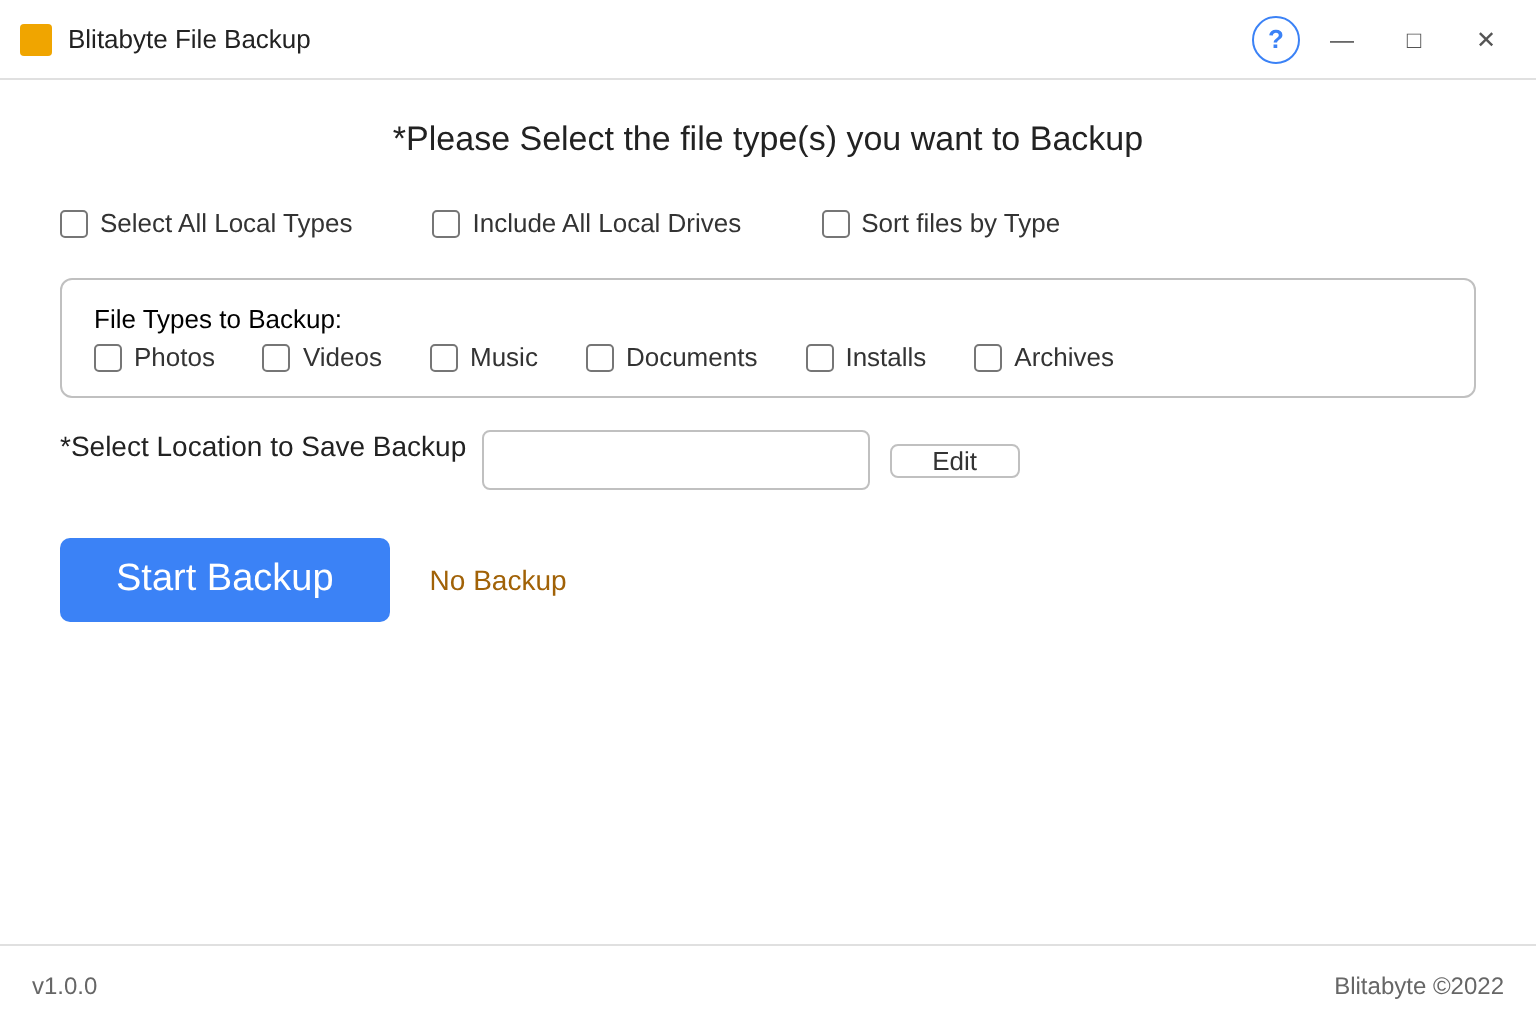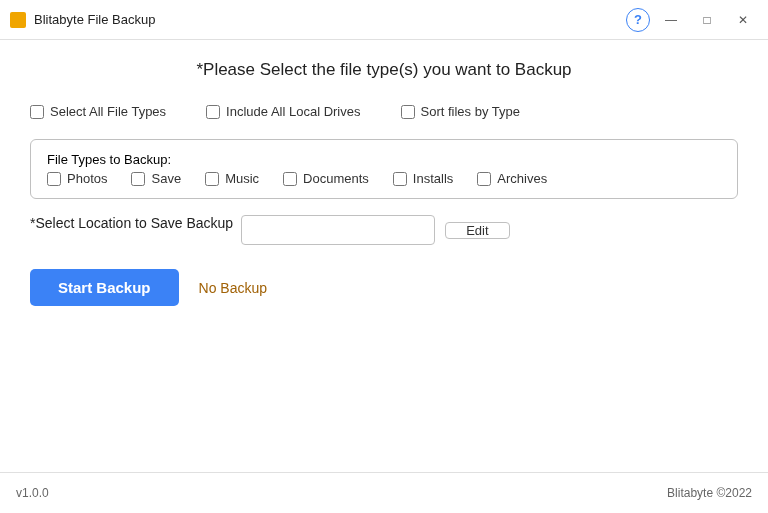--- a/index.html
+++ b/index.html
@@ -161,22 +161,22 @@
       gap: 20px;
       margin-top: 8px;
     }
 
     .start-backup-btn {
       background: #3b82f6;
       color: white;
       border: none;
       border-radius: 5px;
       padding: 10px 28px;
-      font-size: 15px;
-      font-weight: 700;
+      font-size: 19px;
+      font-weight: 400;
       cursor: pointer;
     }
 
     .no-backup-text {
       font-size: 14px;
       color: #a16207;
     }
 
     .footer {
       background: #ffffff;
@@ -229,42 +229,42 @@
   </div>
 </div>
 
 <div class="main-content">
 
   <div class="page-title">*Please Select the file type(s) you want to Backup</div>
 
   <div class="top-checkboxes">
     <label class="checkbox-label">
       <input type="checkbox" style="">
-      <span>Select All File Types</span>
+      <span>Select All Local Types</span>
     </label>
     <label class="checkbox-label">
       <input type="checkbox" style="">
       <span>Include All Local Drives</span>
     </label>
     <label class="checkbox-label">
       <input type="checkbox" style="">
       <span>Sort files by Type</span>
     </label>
   </div>
 
   <div class="file-types-box">
     <div class="file-types-label">File Types to Backup:</div>
     <div class="file-types-checkboxes">
       <label class="checkbox-label">
         <input type="checkbox" style="">
         <span>Photos</span>
       </label>
       <label class="checkbox-label">
         <input type="checkbox" style="">
-        <span>Save</span>
+        <span>Videos</span>
       </label>
       <label class="checkbox-label">
         <input type="checkbox" style="">
         <span>Music</span>
       </label>
       <label class="checkbox-label">
         <input type="checkbox" style="">
         <span>Documents</span>
       </label>
       <label class="checkbox-label">

